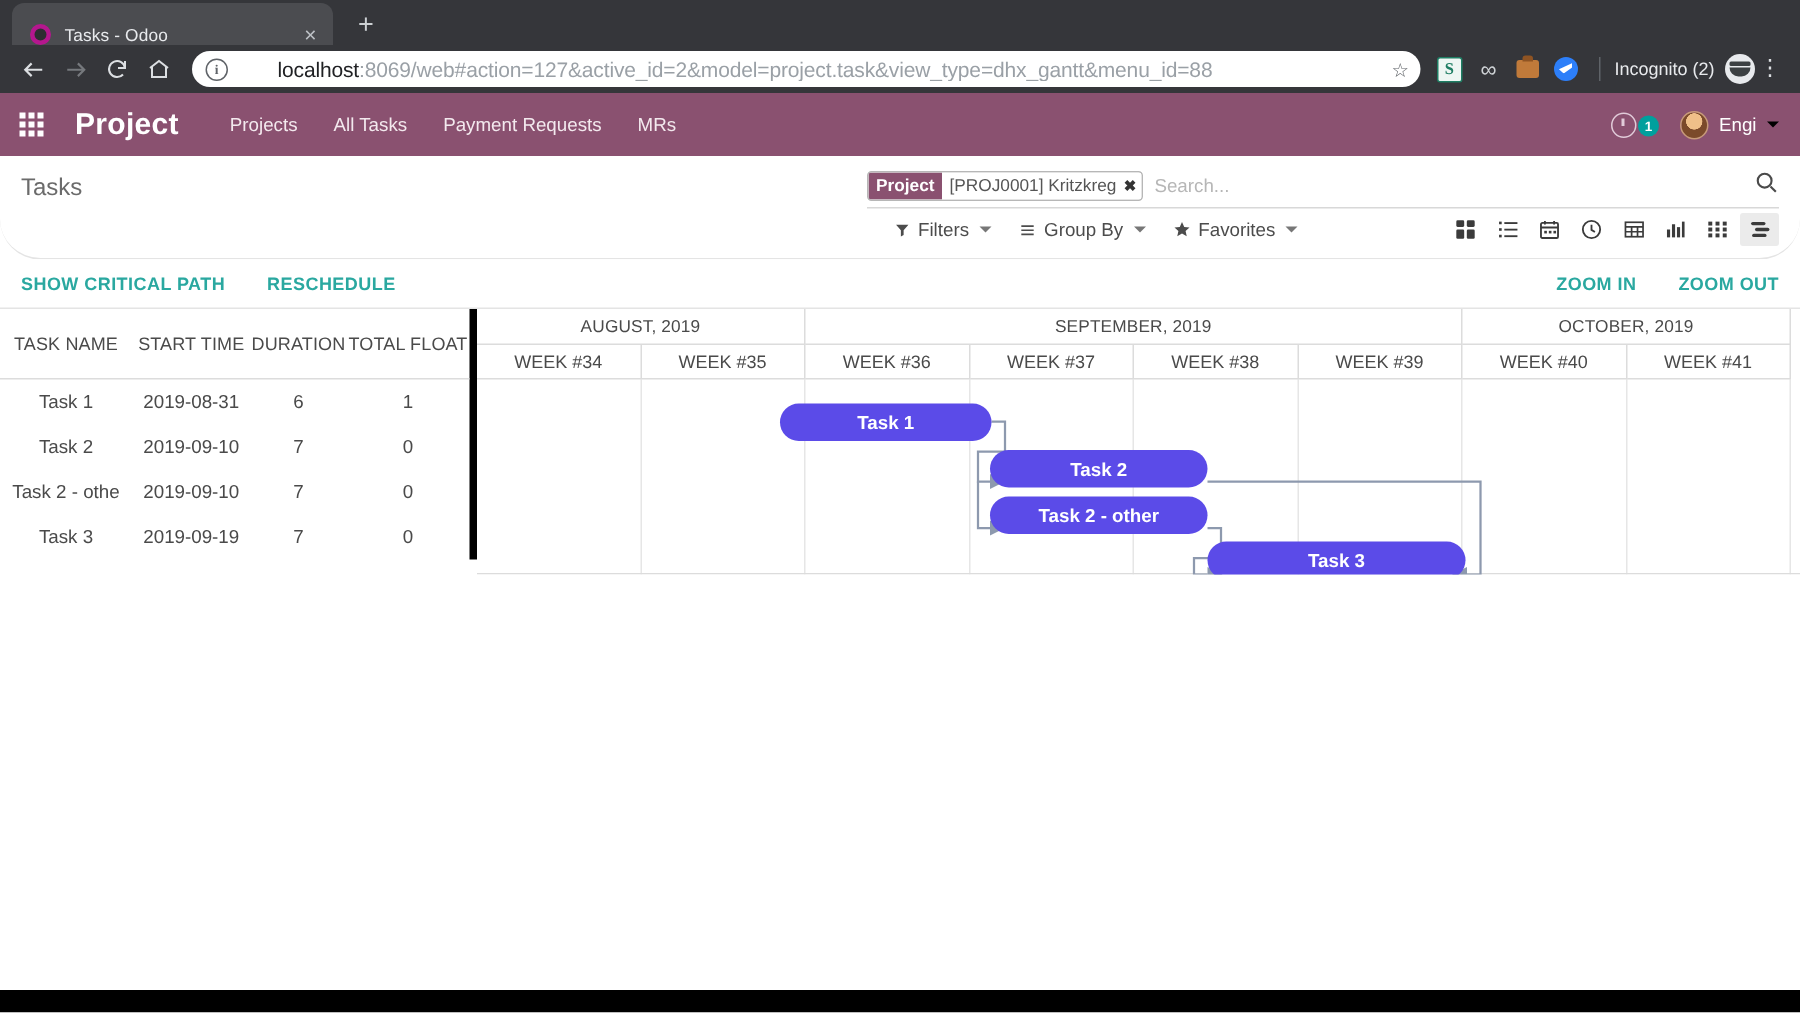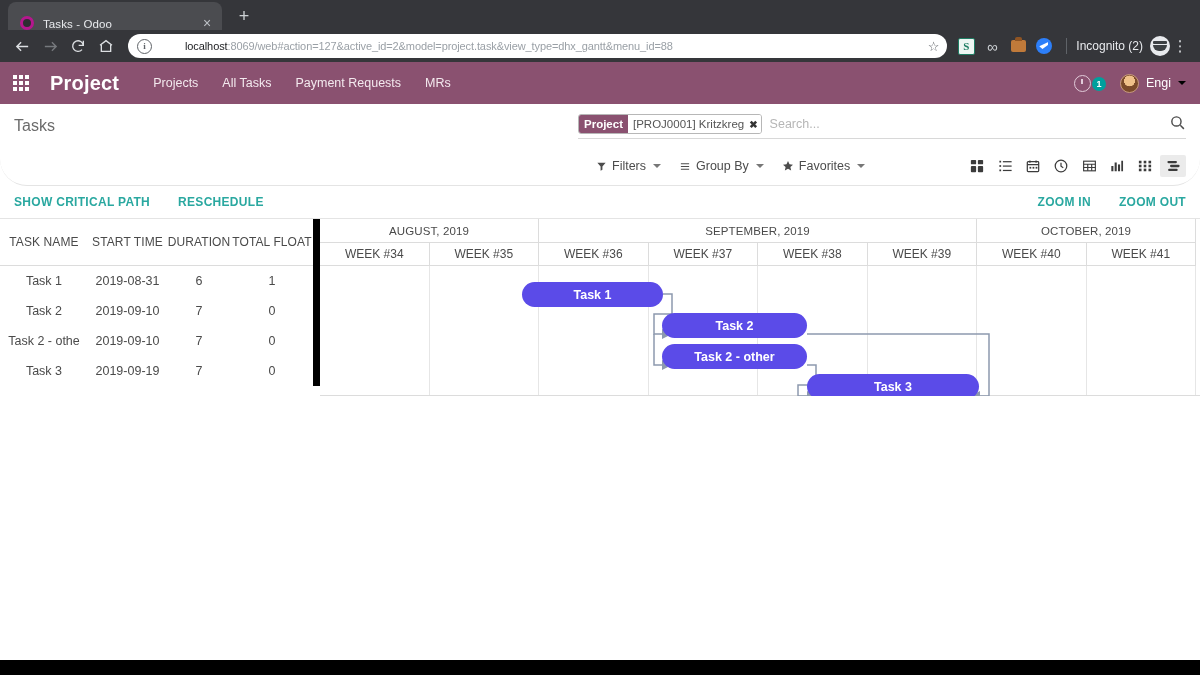--- a/index.html
+++ b/index.html
@@ -110,21 +110,21 @@
     border-radius: 50%;
     color: #5f6368;
     font-size: 9px;
     font-weight: bold;
     display: flex; align-items: center; justify-content: center;
     flex: 0 0 auto;
     margin-right: 8px;
     font-family: "Liberation Serif", serif;
   }
   .omni-url {
-    font-size: 11px;
+    font-size: 14px;
     color: #9aa0a6;
     white-space: nowrap;
     overflow: hidden;
     flex: 1 1 auto;
     letter-spacing: -.1px;
     padding-left: 25px;
   }
   .omni-url b { color: #202124; font-weight: normal; }
   .omni-star {
     color: #5f6368; font-size: 13px; flex: 0 0 auto; margin-left: 6px; cursor: pointer;
@@ -325,21 +325,20 @@
   .search-input::placeholder { color: #b6b6b6; }
   .search-mag {
     flex: 0 0 auto; margin-left: 8px; cursor: pointer; color: #4a4a4a;
   }
   .cp-row2 {
     display: flex;
     align-items: center;
     padding: 4px 14px 8px 14px;
     justify-content: flex-end;
     gap: 0;
-    margin-top: 13px;
   }
   .filters-area {
     display: flex; align-items: center; gap: 18px;
     position: absolute; left: 596px;
   }
   .dropdown-btn {
     display: flex; align-items: center; gap: 5px;
     font-size: 12.5px; color: #4c4c4c; cursor: pointer; white-space: nowrap;
   }
   .dropdown-btn .caret-down { border-top-color: #777; margin-left: 2px; }
@@ -372,21 +371,21 @@
   .right-links .link-btn { margin-right: 0; margin-left: 28px; }
 
   
   .gantt {
     display: flex;
     position: relative;
     align-items: flex-start;
   }
   .grid-pane {
     flex: 0 0 313px;
-    border-right: 7px solid #000000;
+    border-right: 5px solid #000000;
     box-sizing: border-box;
   }
   .grid-head {
     height: 47px;
     border-bottom: 1px solid #dcdcdc;
     display: flex;
     align-items: center;
     box-sizing: border-box;
   }
   .gh-cell {

